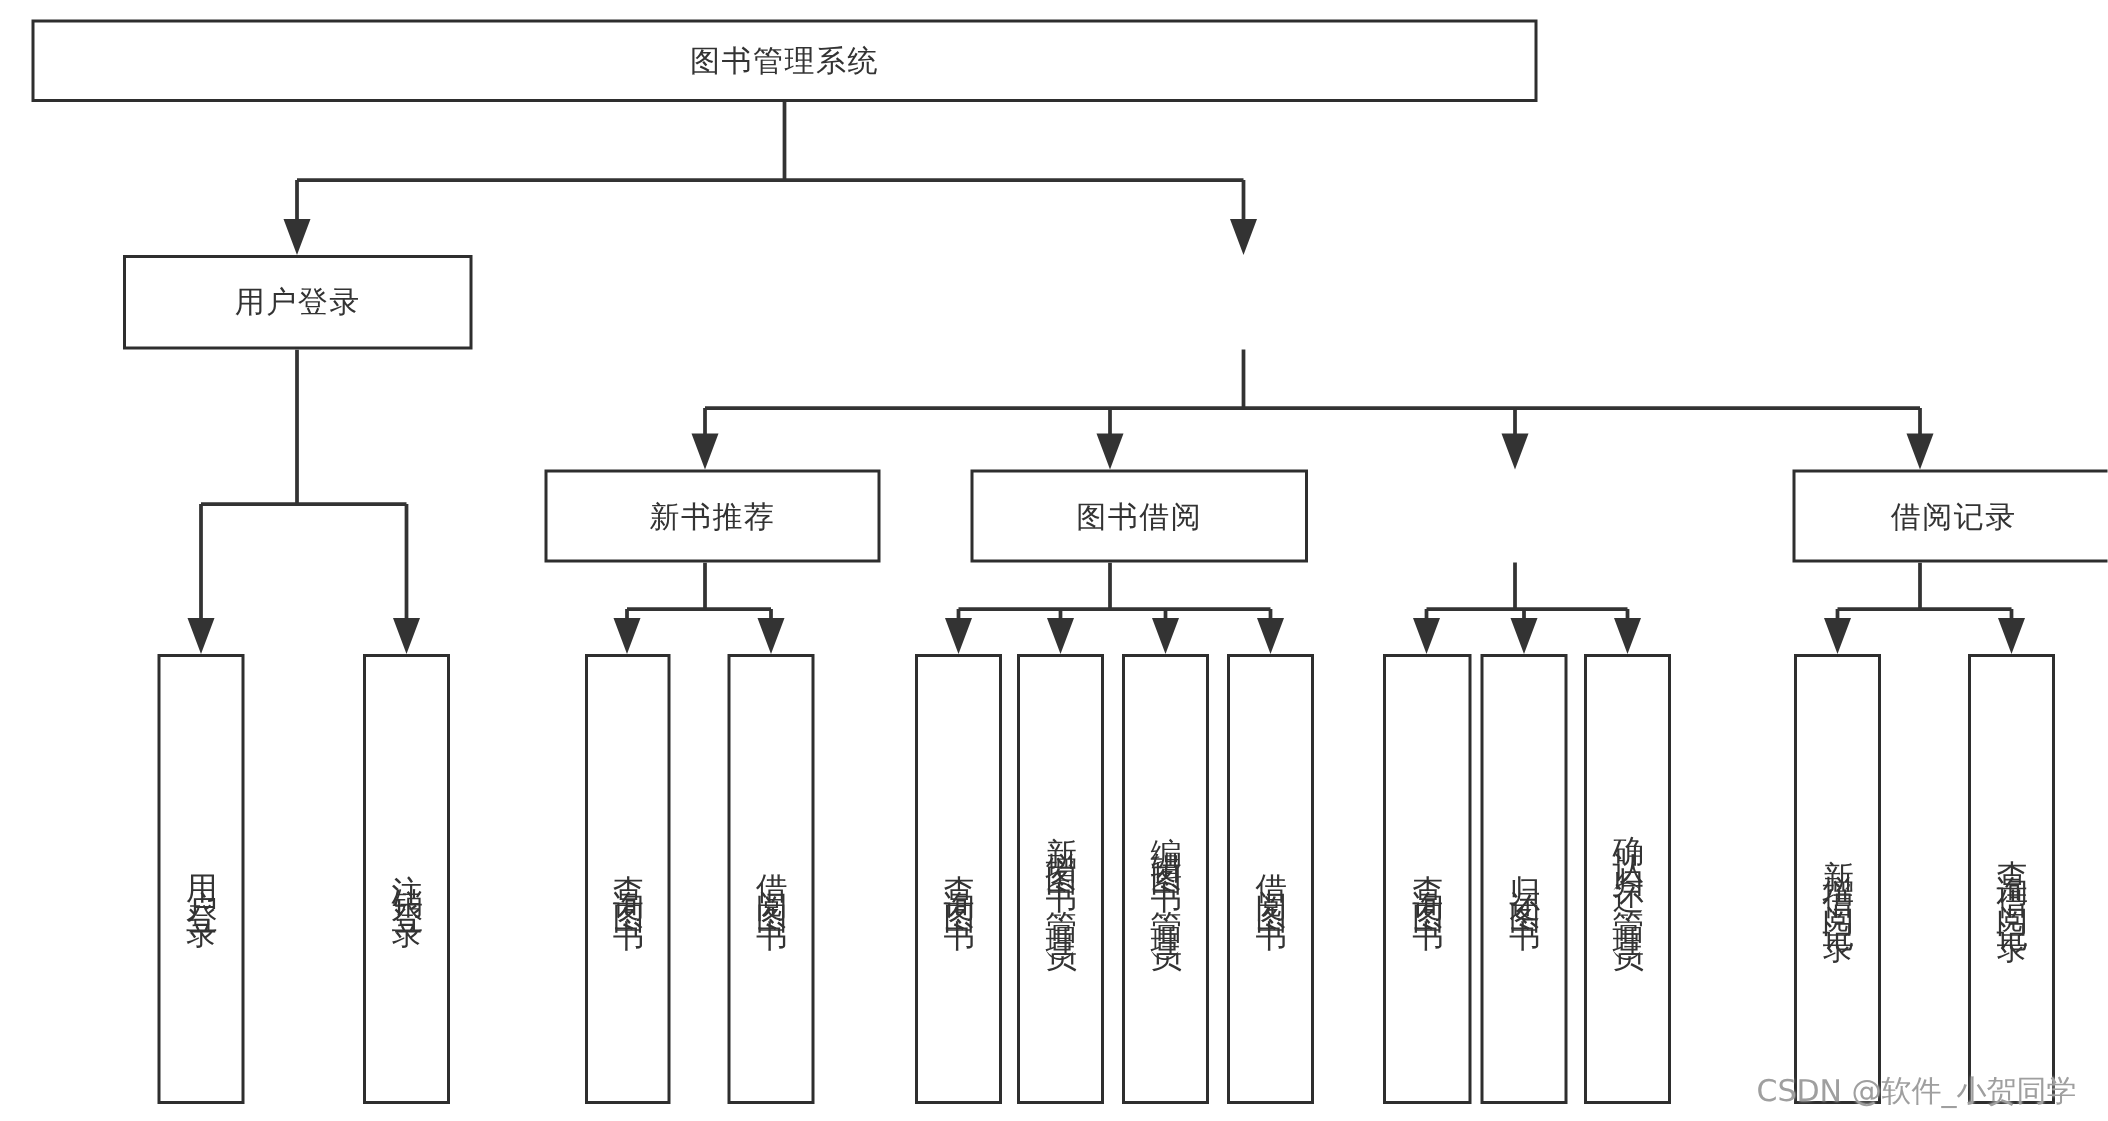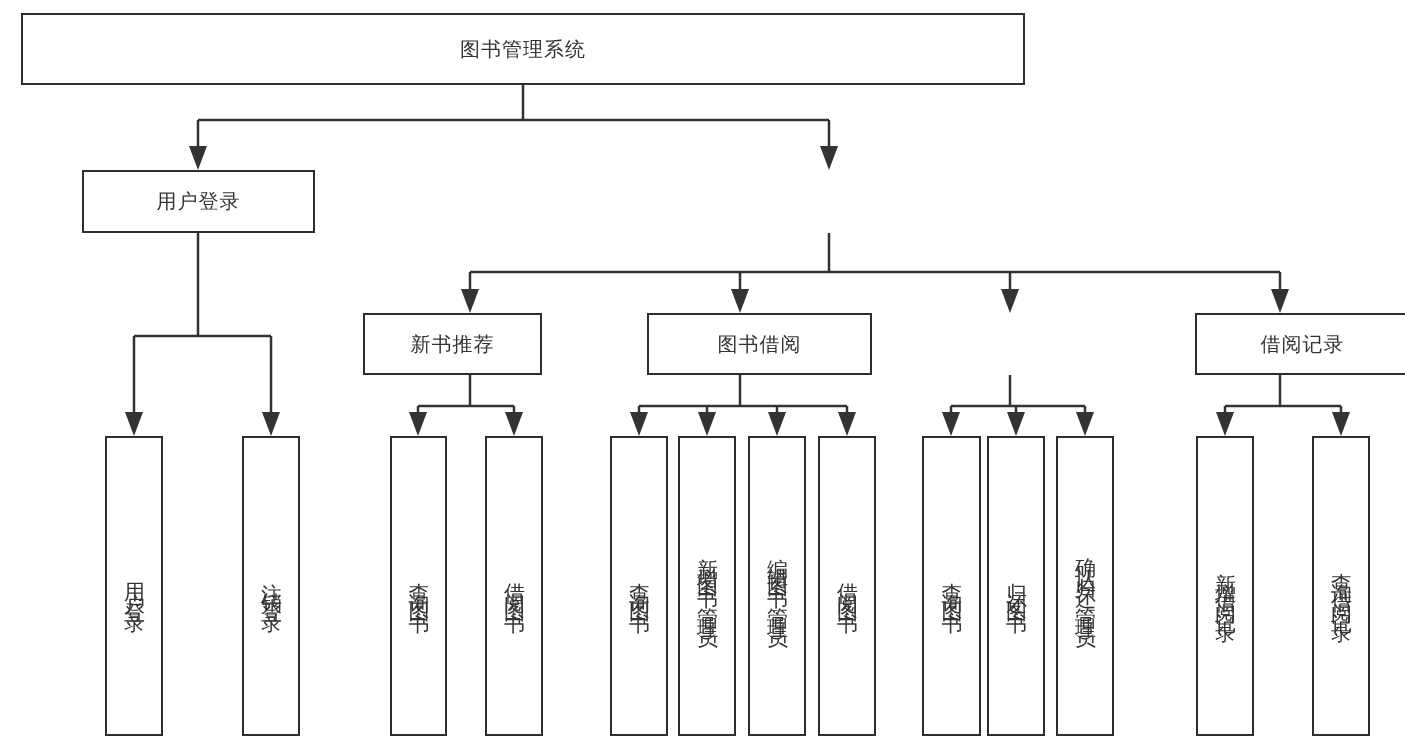--- a/index.html
+++ b/index.html
@@ -109,25 +109,25 @@
     <g>
       <path d="M1280 375 V406"></path>
       <path d="M1225 406 H1341"></path>
       <path d="M1225 406 V416"></path>
       <path d="M1341 406 V416"></path>
       <polygon points="1216,412 1234,412 1225,436"></polygon>
       <polygon points="1332,412 1350,412 1341,436"></polygon>
     </g>
   </svg>
 
-  <div class="node h" style="left:21px;top:13px;width:1004px;height:72px">图书管理系统</div>
+  <div class="node h" style="left:21px;top:13px;width:1004px;height:55px">图书管理系统</div>
 
   <div class="node h" style="left:82px;top:170px;width:233px;height:63px">用户登录</div>
 
-  <div class="node h" style="left:363px;top:313px;width:179px;height:62px">新书推荐</div>
+  <div class="node h" style="left:363px;top:313px;width:224px;height:62px">新书推荐</div>
   <div class="node h" style="left:647px;top:313px;width:225px;height:62px">图书借阅</div>
   <div class="node h" style="left:1195px;top:313px;width:215px;height:62px">借阅记录</div>
 
   <div class="node v" style="left:105px;top:436px;width:58px;height:300px">用户登录</div>
   <div class="node v" style="left:242px;top:436px;width:58px;height:300px">注销登录</div>
 
   <div class="node v" style="left:390px;top:436px;width:57px;height:300px">查询图书</div>
   <div class="node v" style="left:485px;top:436px;width:58px;height:300px">借阅图书</div>
 
   <div class="node v" style="left:610px;top:436px;width:58px;height:300px">查询图书</div>
@@ -135,13 +135,14 @@
   <div class="node v" style="left:748px;top:436px;width:58px;height:300px">编辑图书（管理员）</div>
   <div class="node v" style="left:818px;top:436px;width:58px;height:300px">借阅图书</div>
 
   <div class="node v" style="left:922px;top:436px;width:59px;height:300px">查询图书</div>
   <div class="node v" style="left:987px;top:436px;width:58px;height:300px">归还图书</div>
   <div class="node v" style="left:1056px;top:436px;width:58px;height:300px">确认归还（管理员）</div>
 
   <div class="node v" style="left:1196px;top:436px;width:58px;height:300px">新增借阅记录</div>
   <div class="node v" style="left:1312px;top:436px;width:58px;height:300px">查询借阅记录</div>
 
+  <div class="watermark">CSDN @软件_小贺同学</div>
 </div>
 
 </body></html>

